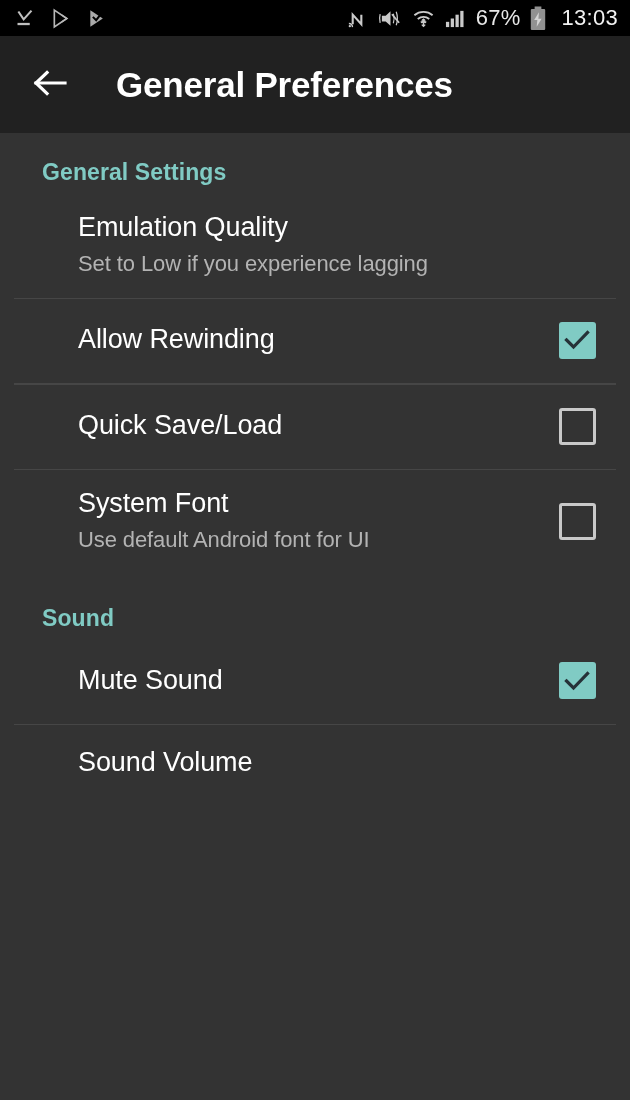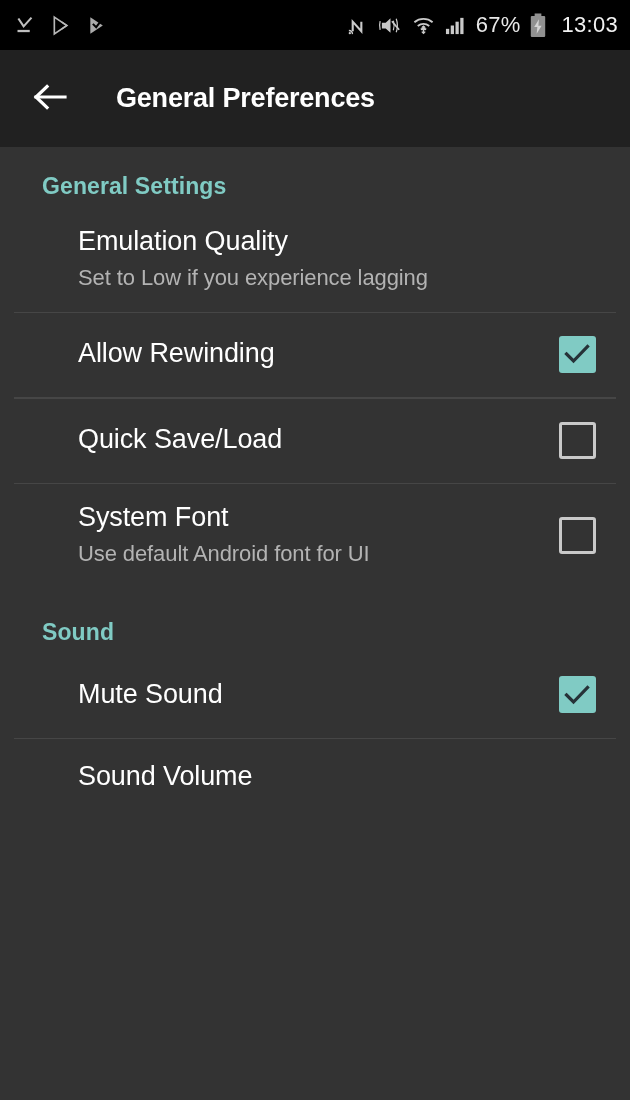--- a/index.html
+++ b/index.html
@@ -20,21 +20,21 @@
   .screen {
     width: 630px;
     height: 1100px;
     position: relative;
     overflow: hidden;
     background: #333333;
   }
 
   
   .statusbar {
-    height: 50px;
+    height: 36px;
     background: #000000;
     display: flex;
     align-items: center;
     padding: 0 12px 0 14px;
     position: relative;
   }
   .status-left {
     display: flex;
     align-items: center;
     gap: 16px;
@@ -79,21 +79,21 @@
   .back-btn {
     width: 48px;
     height: 48px;
     display: flex;
     align-items: center;
     justify-content: center;
     cursor: pointer;
     flex: 0 0 auto;
   }
   .toolbar-title {
-    font-size: 27px;
+    font-size: 35px;
     font-weight: bold;
     color: #ffffff;
     margin-left: 42px;
     letter-spacing: -0.2px;
     white-space: nowrap;
   }
 
   
   .content {
     background: #333333;

